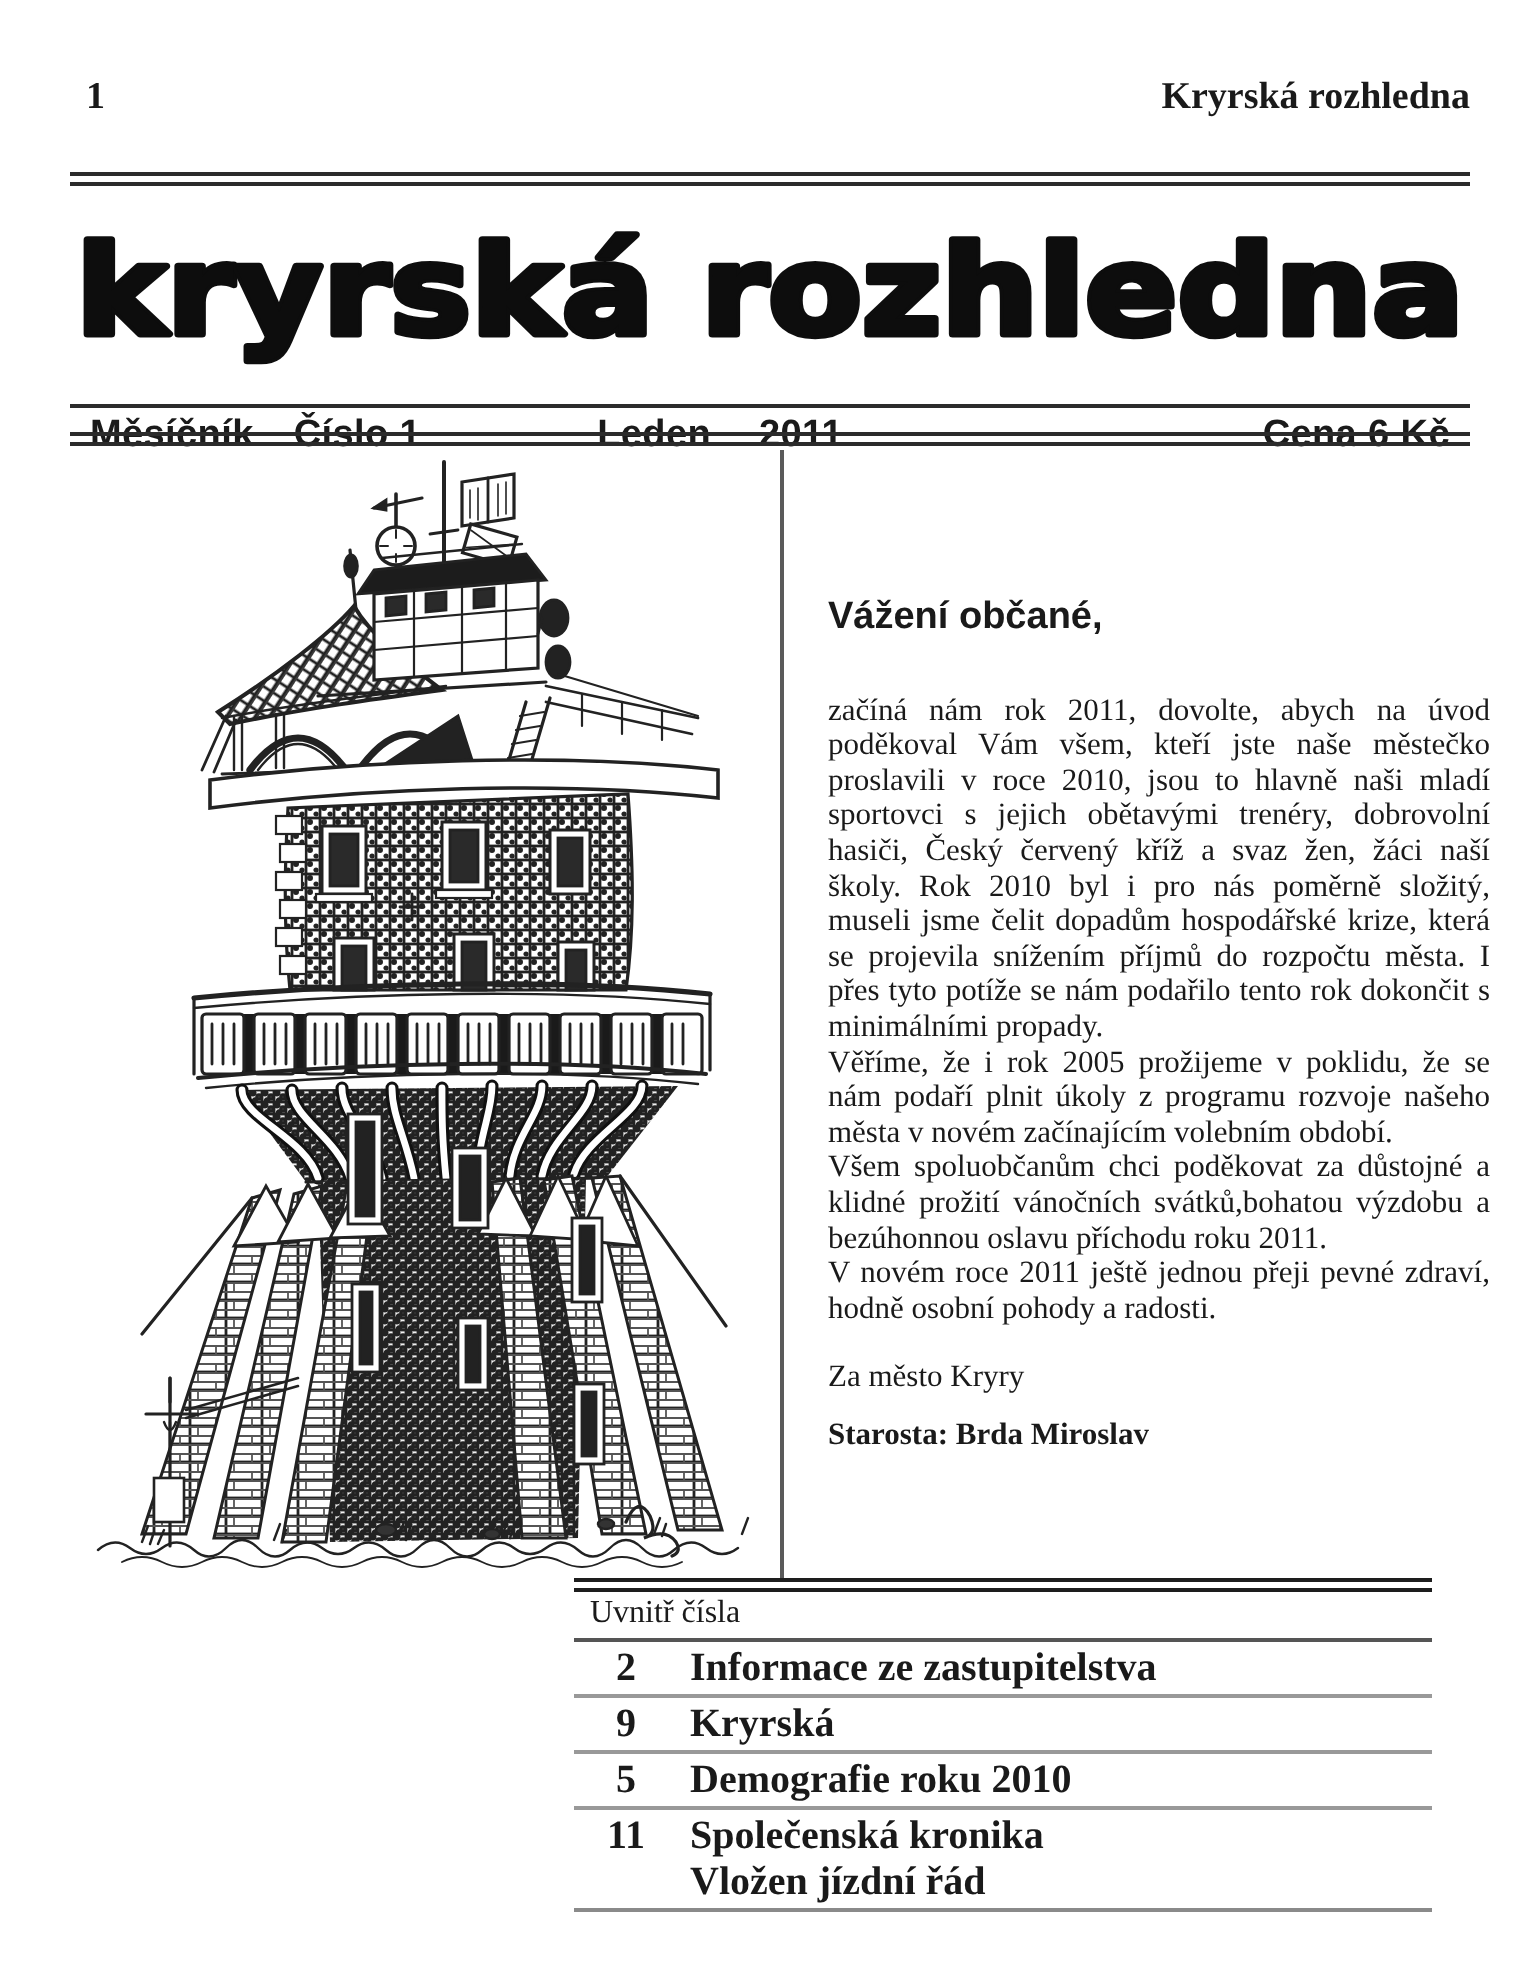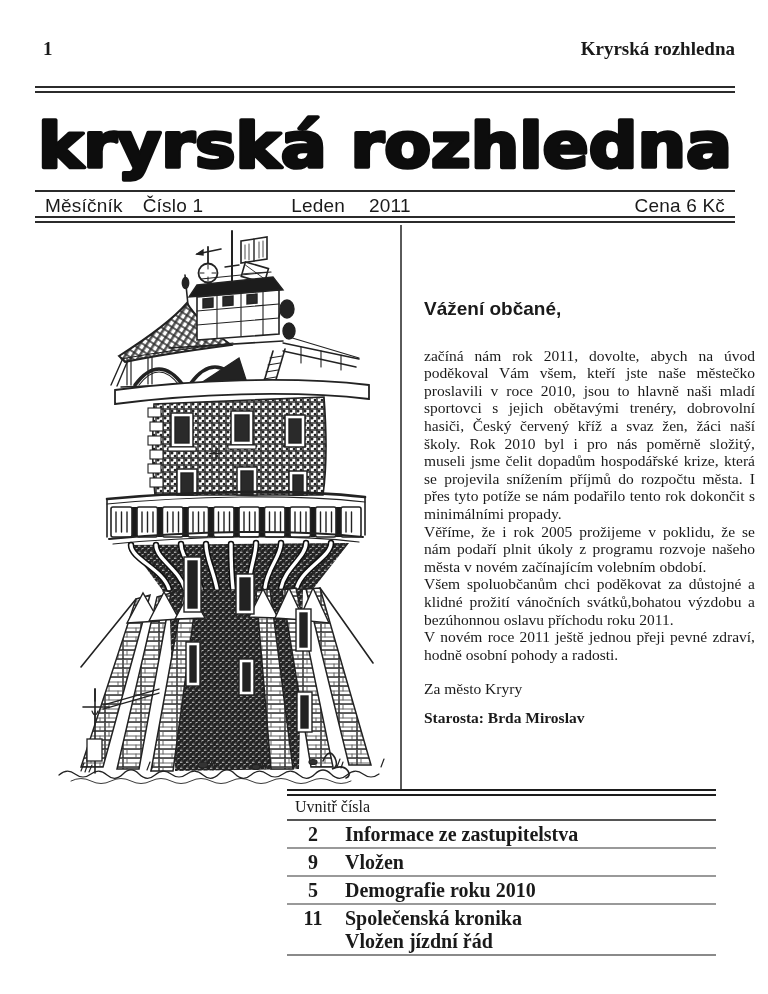--- a/index.html
+++ b/index.html
@@ -17,32 +17,32 @@
   .rule{position:absolute;left:35px;width:700px;}
   .rule.double{height:3px;border-top:2px solid #2b2b2b;border-bottom:2px solid #2b2b2b;}
   
   .masthead-title{position:absolute;top:103px;left:35px;width:700px;height:86px;}
   .masthead-title text{
     font-family:"DejaVu Sans",sans-serif;font-weight:bold;
     fill:#0d0d0d;stroke:#0d0d0d;stroke-width:3.5;
     stroke-linejoin:round;stroke-linecap:round;paint-order:stroke;
   }
   .issue-bar{
-    position:absolute;top:190px;left:35px;width:680px;
+    position:absolute;top:202px;left:35px;width:680px;
     border-top:2px solid #2b2b2b;padding:3px 10px 4px 10px;
     display:flex;align-items:baseline;
-    font-family:"Liberation Sans",sans-serif;font-weight:normal;font-size:19px;
+    font-family:"Liberation Sans",sans-serif;font-weight:bold;font-size:19px;
     letter-spacing:.2px;
   }
   .issue-bar .issue{margin-left:20px;}
   .issue-bar .month{margin-left:88px;}
   .issue-bar .year{margin-left:24px;}
   .issue-bar .price{margin-left:auto;}
   
-  .content{position:absolute;top:225px;left:51px;width:700px;height:565px;}
+  .content{position:absolute;top:225px;left:41px;width:700px;height:565px;}
   .col-divider{position:absolute;left:349px;top:0;width:2px;height:565px;background:#5a5a5a;}
   .tower{position:absolute;left:0;top:2px;}
   .article{
     position:absolute;left:373px;top:0;width:331px;
     font-size:15.5px;line-height:17.6px;text-align:justify;
   }
   .salutation{
     margin:75px 0 0 0;
     font-family:"Liberation Sans",sans-serif;font-weight:bold;font-size:19px;
   }
@@ -330,21 +330,21 @@
   </div>
 
   <div class="toc">
     <div class="toc-head">Uvnitř čísla</div>
     <div class="toc-row">
       <span class="toc-num">2</span>
       <span class="toc-title">Informace ze zastupitelstva</span>
     </div>
     <div class="toc-row">
       <span class="toc-num">9</span>
-      <span class="toc-title">Vložen</span>
+      <span class="toc-title">Kryrská</span>
     </div>
     <div class="toc-row">
       <span class="toc-num">5</span>
       <span class="toc-title">Demografie roku 2010</span>
     </div>
     <div class="toc-row">
       <span class="toc-num">11</span>
       <span class="toc-title">
         <div>Společenská kronika</div>
         <div>Vložen jízdní řád</div>

